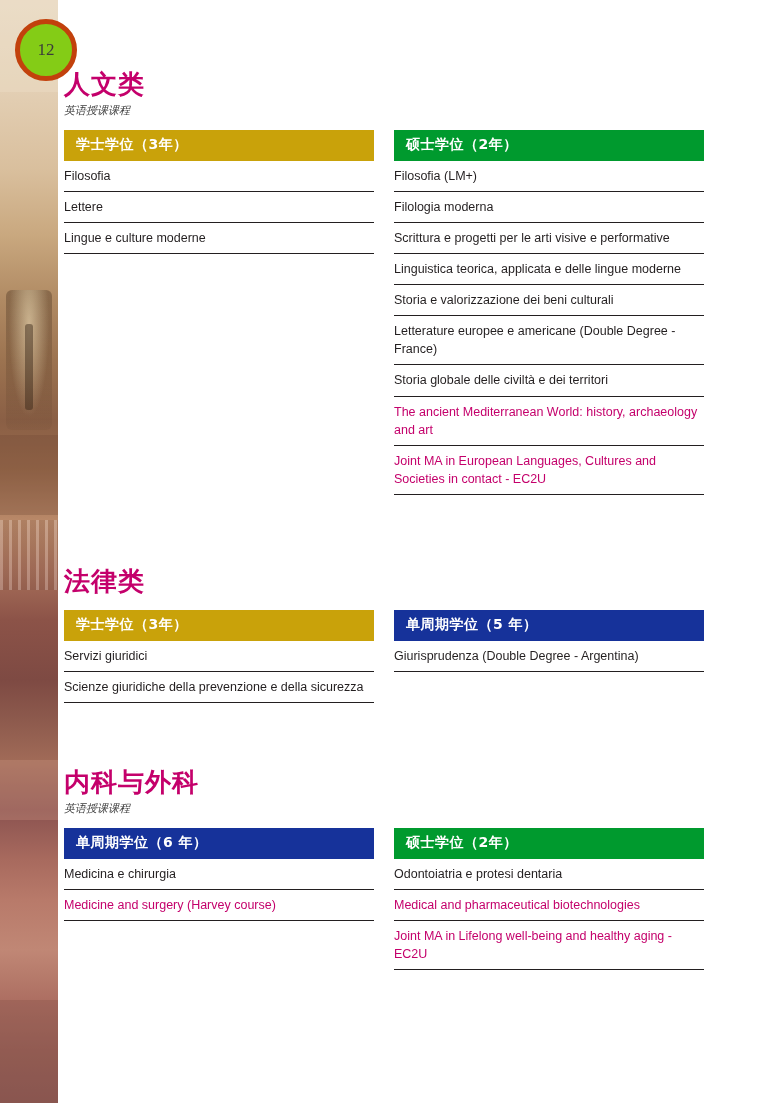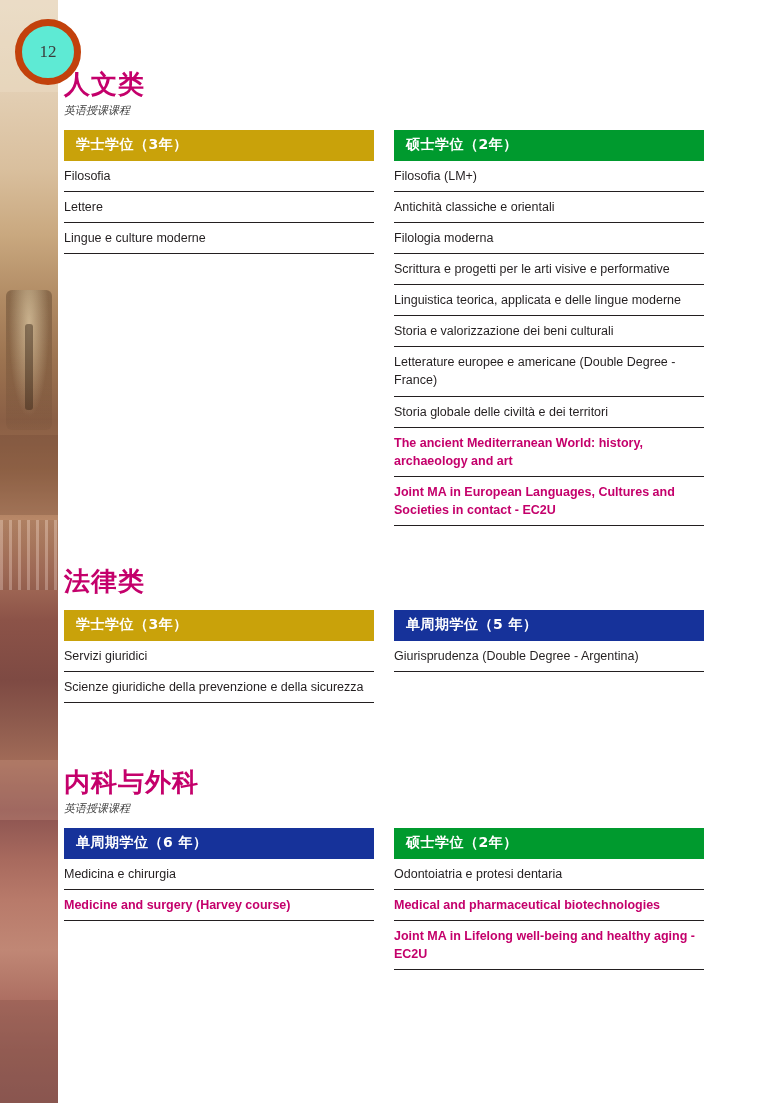--- a/index.html
+++ b/index.html
@@ -88,22 +88,22 @@
   }
 
   
   .page-badge {
     position: absolute;
     left: 15px;
     top: 19px;
     width: 52px;
     height: 52px;
     border-radius: 50%;
-    background: #5eead4;
-    border: 7px solid #c2410c;
+    background: #84cc16;
+    border: 5px solid #c2410c;
     display: flex;
     align-items: center;
     justify-content: center;
     font-size: 17px;
     color: #3b3b3b;
     font-family: "Liberation Serif", serif;
     z-index: 5;
   }
 
   
@@ -163,21 +163,21 @@
   .item {
     border-bottom: 1px solid #231f20;
     padding: 6px 4px 6px 0;
     font-size: 12.5px;
     color: #231f20;
     line-height: 1.45;
     font-family: "Liberation Sans", sans-serif;
   }
   .item.en {
     color: #c4006b;
-    font-weight: bold;
+    font-weight: normal;
   }
   .col-body .item:last-child { border-bottom: 1px solid #231f20; }
 
   
   #sec-humanities { left: 6px; top: 70px; width: 700px; }
   #sec-law        { left: 6px; top: 567px; width: 700px; }
   #sec-medicine   { left: 6px; top: 768px; width: 700px; }
 
   #sec-law .col:first-child .col-head,
   #sec-humanities .col:first-child .col-head { }
@@ -210,21 +210,20 @@
           <div class="item">Filosofia</div>
           <div class="item">Lettere</div>
           <div class="item">Lingue e culture moderne</div>
         </div>
       </div>
 
       <div class="col">
         <div class="col-head head-green">硕士学位（2年）</div>
         <div class="col-body">
           <div class="item">Filosofia (LM+)</div>
-          <div class="item">Antichità classiche e orientali</div>
           <div class="item">Filologia moderna</div>
           <div class="item">Scrittura e progetti per le arti visive e performative</div>
           <div class="item">Linguistica teorica, applicata e delle lingue moderne</div>
           <div class="item">Storia e valorizzazione dei beni culturali</div>
           <div class="item">Letterature europee e americane (Double Degree - France)</div>
           <div class="item">Storia globale delle civiltà e dei territori</div>
           <div class="item en">The ancient Mediterranean World: history, archaeology and art</div>
           <div class="item en">Joint MA in European Languages, Cultures and Societies in contact - EC2U</div>
         </div>
       </div>

